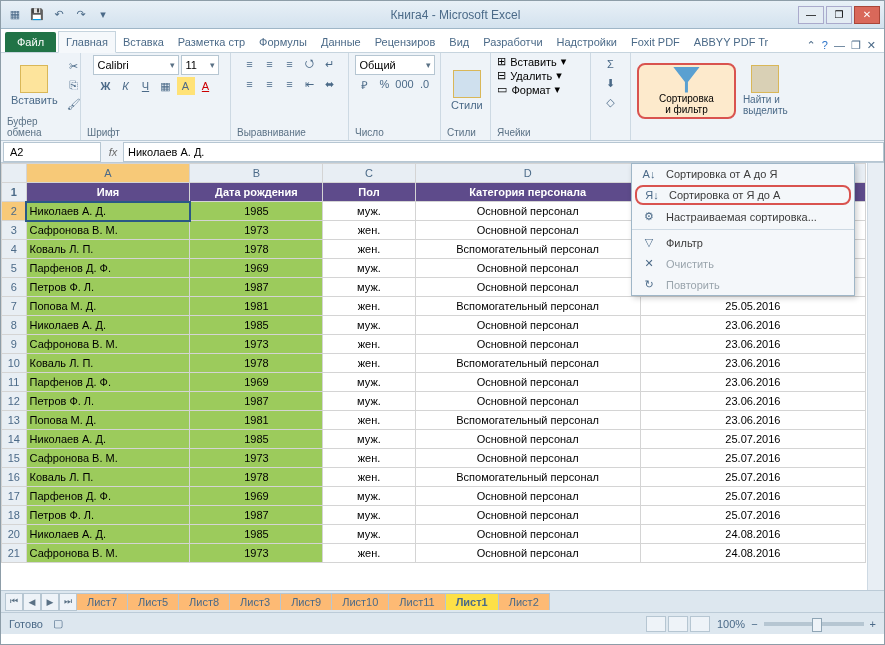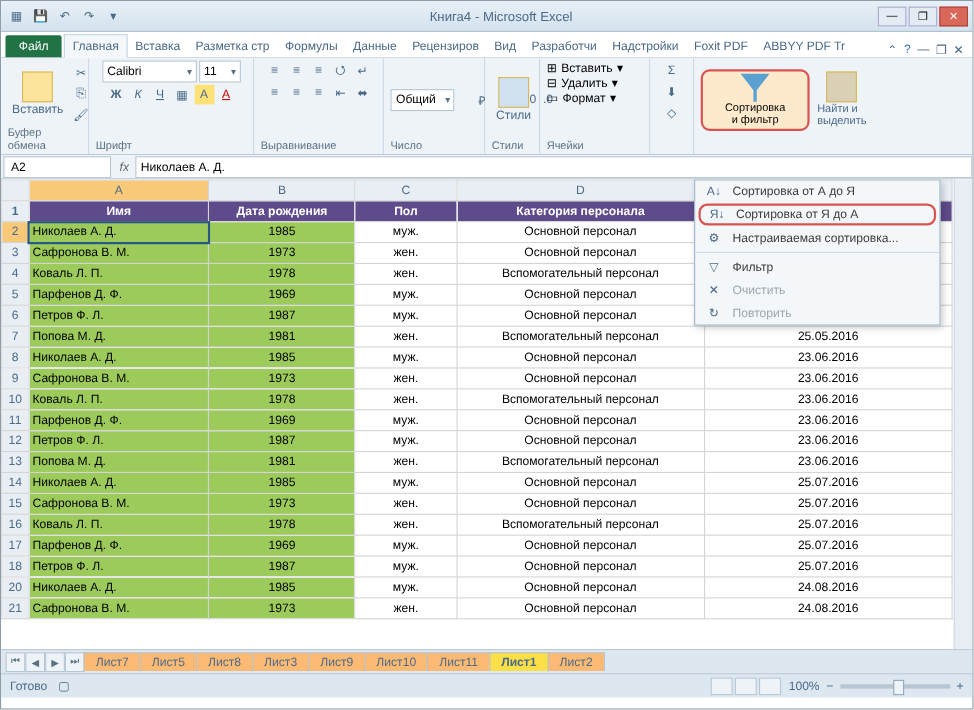--- a/index.html
+++ b/index.html
@@ -145,21 +145,21 @@
         <div class="small-btn">≡</div>
         <div class="small-btn">≡</div>
         <div class="small-btn">≡</div>
         <div class="small-btn">⇤</div>
         <div class="small-btn">⬌</div>
       </div>
     </div>
     <div class="group-label">Выравнивание</div>
   </div>
   <div class="group" style="width:92px">
-    <div class="group-body" style="flex-direction:row;gap:16px">
+    <div class="group-body" style="flex-direction:column;gap:0">
       <div class="combo" style="width:80px">Общий</div>
       <div style="display:flex;gap:2px">
         <div class="small-btn">₽</div>
         <div class="small-btn">%</div>
         <div class="small-btn">000</div>
         <div class="small-btn">.0</div>
       </div>
     </div>
     <div class="group-label">Число</div>
   </div>

